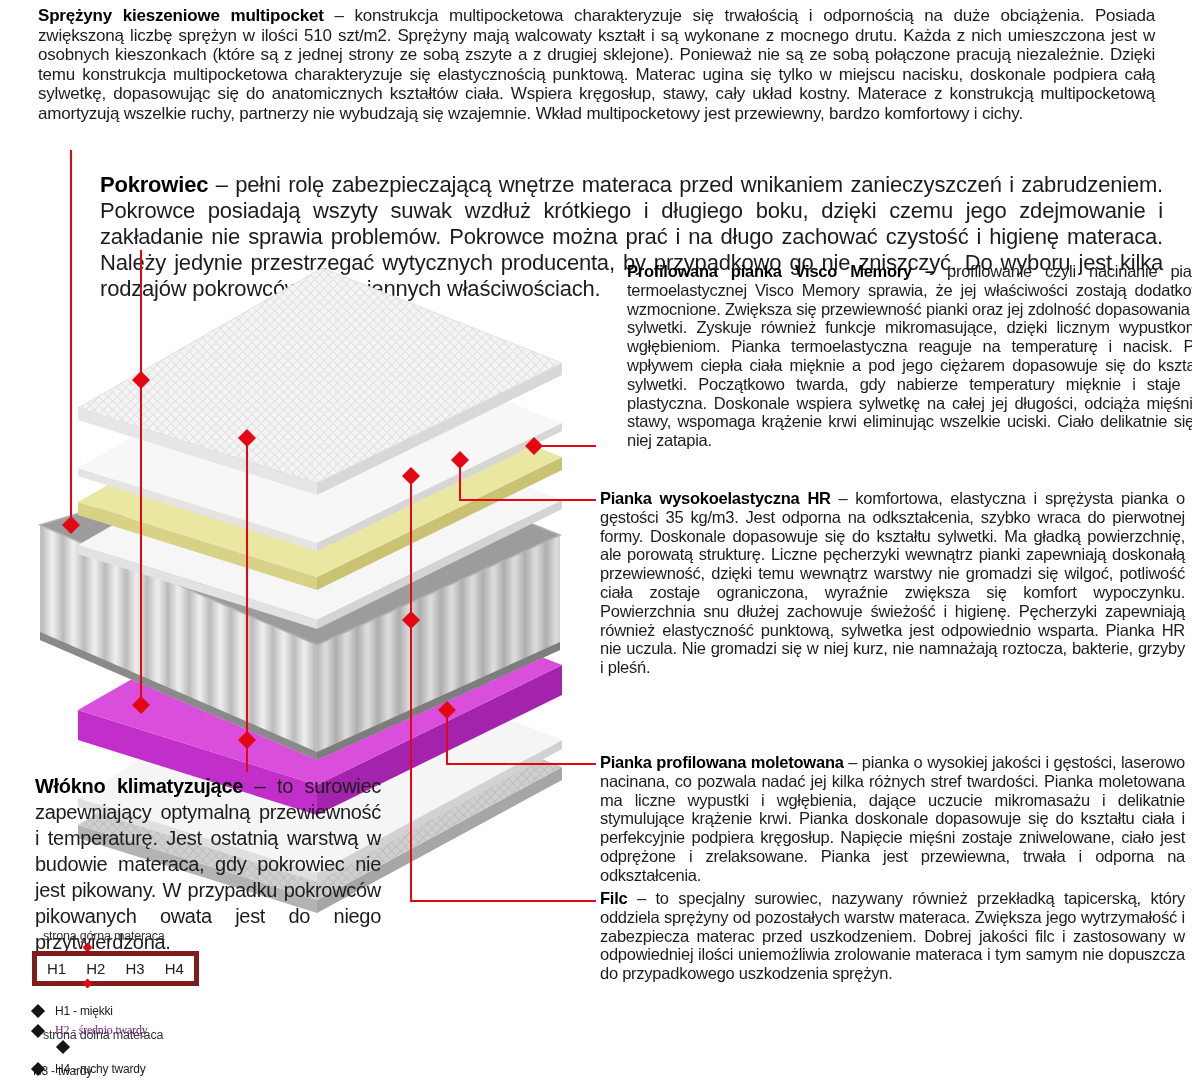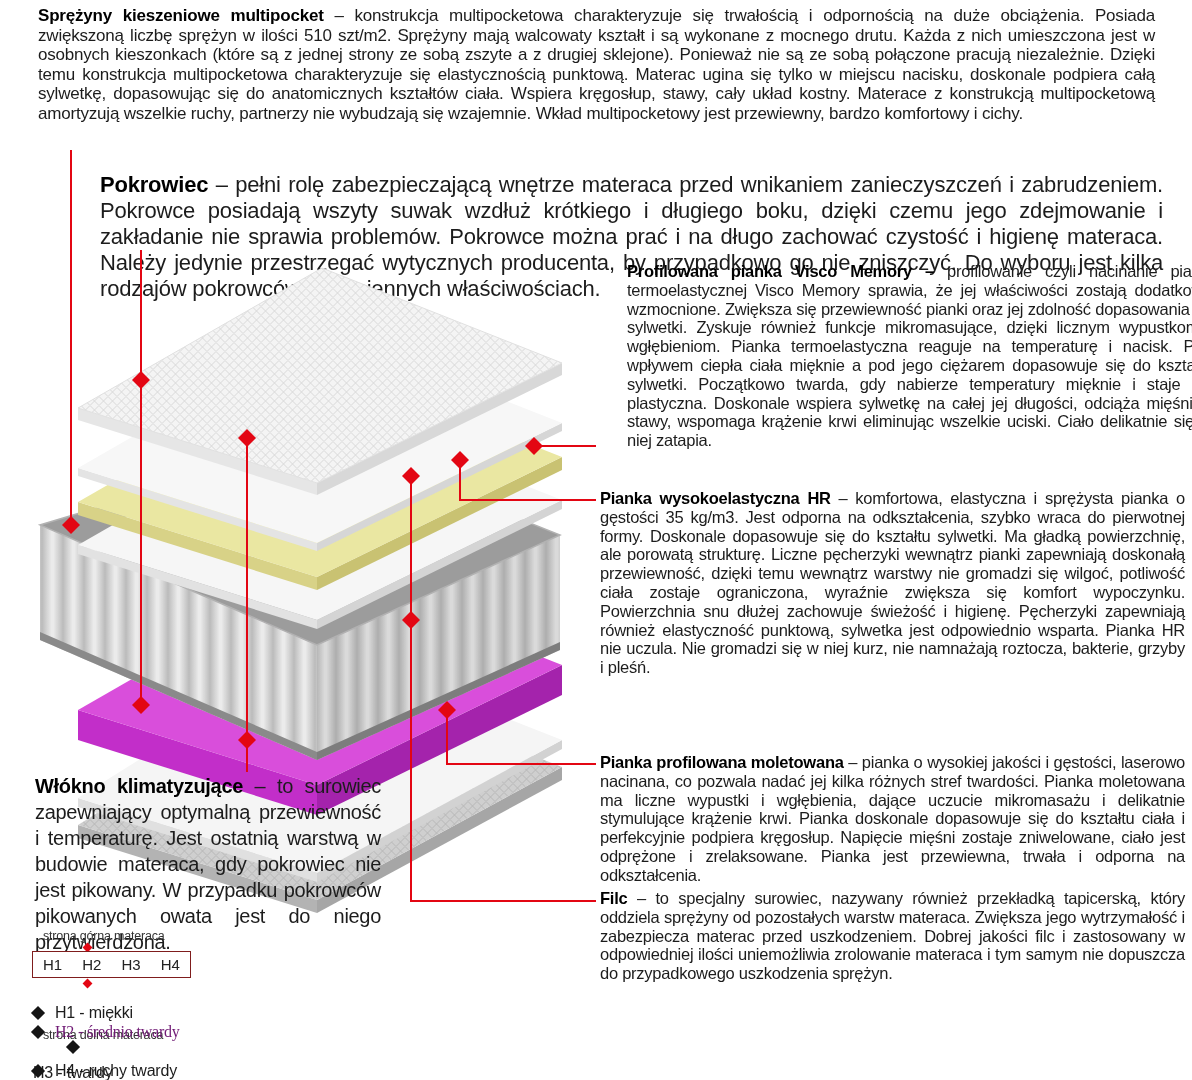--- a/index.html
+++ b/index.html
@@ -13,25 +13,25 @@
   .visco{top:262px;margin-left:27px;}
   .hr{top:489px;}
   .mol{top:753px;}
   .filc{top:889px;}
   .wlokno{left:35px;top:773px;width:346px;font-size:20px;line-height:26px;letter-spacing:-0.3px;}
   .diagram{position:absolute;left:0;top:140px;pointer-events:none;}
   .smlabel{position:absolute;font-size:12.5px;color:#333;letter-spacing:-0.2px;}
   .dm{position:absolute;transform:rotate(45deg);}
   .dm-red{background:#e30613;width:7px;height:7px;}
   .dm-black{background:#151515;width:10px;height:10px;flex:0 0 10px;}
-  .hbox{position:absolute;left:32px;top:951px;width:157px;height:25px;border:1px solid #7f1d1d;
+  .hbox{position:absolute;left:32px;top:951px;width:157px;height:25px;border:5px solid #7f1d1d;
         display:flex;background:#fff;}
   .hcell{flex:1;text-align:center;font-size:15px;line-height:25px;color:#222;}
   .lrow{position:absolute;left:33px;display:flex;align-items:center;gap:12px;
-        font-size:16px;letter-spacing:-0.2px;color:#1c1c1c;white-space:nowrap;}
+        font-size:12px;letter-spacing:-0.2px;color:#1c1c1c;white-space:nowrap;}
   .lrow .dm-black{transform:rotate(45deg);display:inline-block;}
   .lrow.hl{color:#701a75;font-family:Liberation Serif, serif;}
 </style>
 </head>
 <body>
 
 <div class="page">
 
   <p class="para p1"><b>Sprężyny kieszeniowe multipocket</b> <span>– konstrukcja multipocketowa charakteryzuje się trwałością i odpornością na duże obciążenia. Posiada zwiększoną liczbę sprężyn w ilości 510 szt/m2. Sprężyny mają walcowaty kształt i są wykonane z mocnego drutu. Każda z nich umieszczona jest w osobnych kieszonkach (które są z jednej strony ze sobą zszyte a z drugiej sklejone). Ponieważ nie są ze sobą połączone pracują niezależnie. Dzięki temu konstrukcja multipocketowa charakteryzuje się elastycznością punktową. Materac ugina się tylko w miejscu nacisku, doskonale podpiera całą sylwetkę, dopasowując się do anatomicznych kształtów ciała. Wspiera kręgosłup, stawy, cały układ kostny. Materace z konstrukcją multipocketową amortyzują wszelkie ruchy, partnerzy nie wybudzają się wzajemnie. Wkład multipocketowy jest przewiewny, bardzo komfortowy i cichy.</span></p>
 

